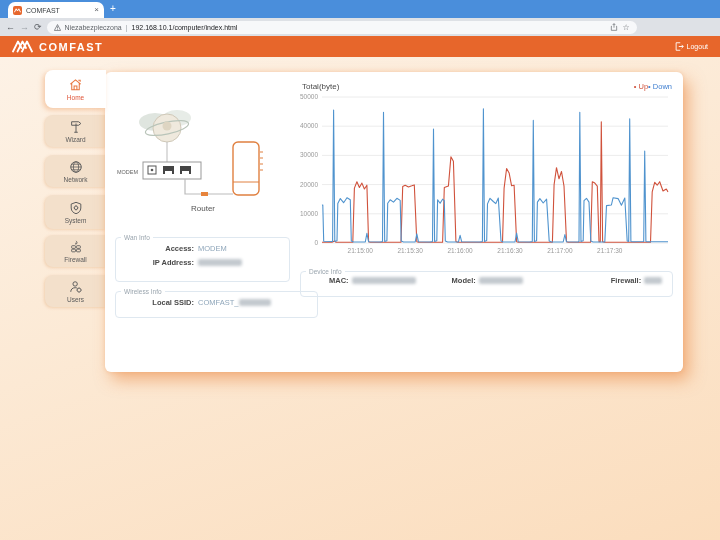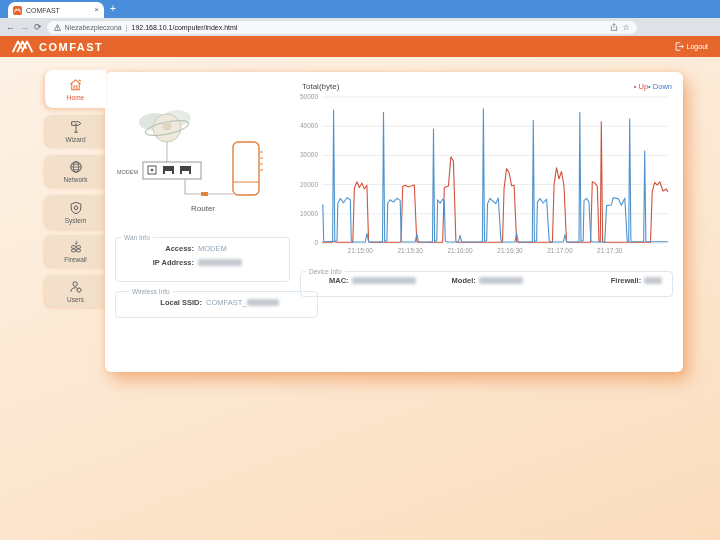--- a/index.html
+++ b/index.html
@@ -45,21 +45,21 @@
   .side-item.active .s-label { color:#e05538; }
 
   
   .section-head { position:absolute; font-size:8px; color:#4a4a4a; }
   .cm-head { left:10px; top:10px; width:176px; border-bottom:1px solid #e3e3e3; padding-bottom:7px; }
   .router-label { position:absolute; left:10px; top:132px; width:176px; text-align:center;
                   font-size:8px; color:#555; }
   fieldset { position:absolute; border:1px solid #dfe8f0; border-radius:4px; }
   legend { font-size:6.5px; color:#9aa5ae; padding:0 3px; margin-left:5px; }
   .wan-fs  { left:10px; top:162px; width:175px; height:48px; }
-  .wifi-fs { left:10px; top:216px; width:203px; height:30px;padding-left:8px; }
+  .wifi-fs { left:10px; top:216px; width:203px; height:30px; }
   .dev-fs  { left:195px; top:196px; width:373px; height:29px; }
   .row { display:flex; align-items:center; margin:3px 0 5px 0; }
   .row .lbl { width:78px; text-align:right; margin-right:4px; font-size:7.5px; font-weight:bold; color:#4a4a4a; }
   .row .val { font-size:7.5px; color:#8fa6ba; display:flex; align-items:center; gap:1px; }
   .blur-chip { display:inline-block; height:7px; background:#c3c9cf; border-radius:2px;
                filter:blur(1.6px); vertical-align:middle; }
   .dev-row { display:flex; align-items:center; padding:1px 0 0 28px; }
   .dev-field { display:flex; align-items:center; gap:3px; }
   .dev-field .lbl { font-size:7.5px; font-weight:bold; color:#4a4a4a; }
   .dev-field:nth-child(2) { margin-left:36px; }

